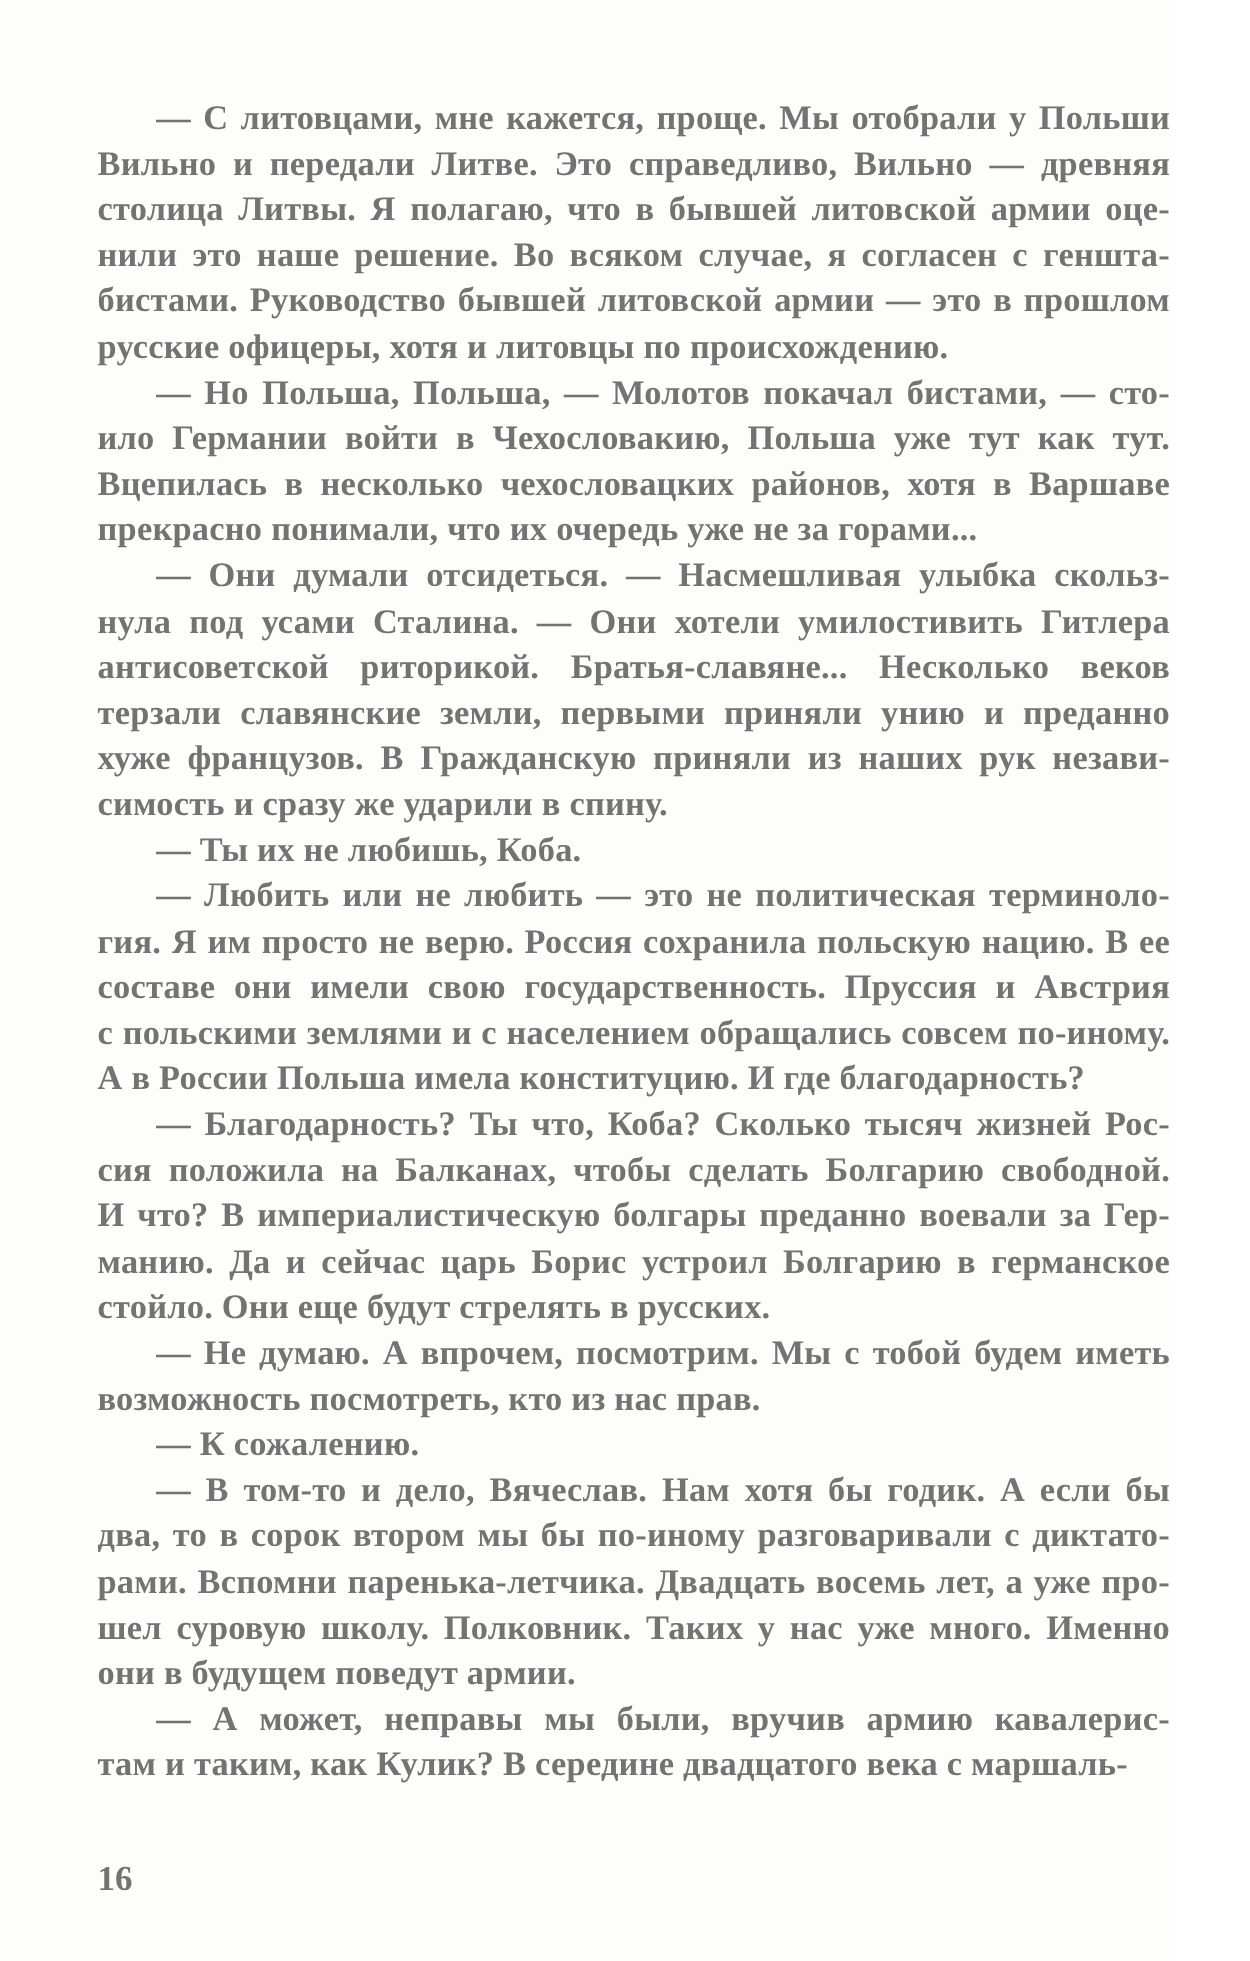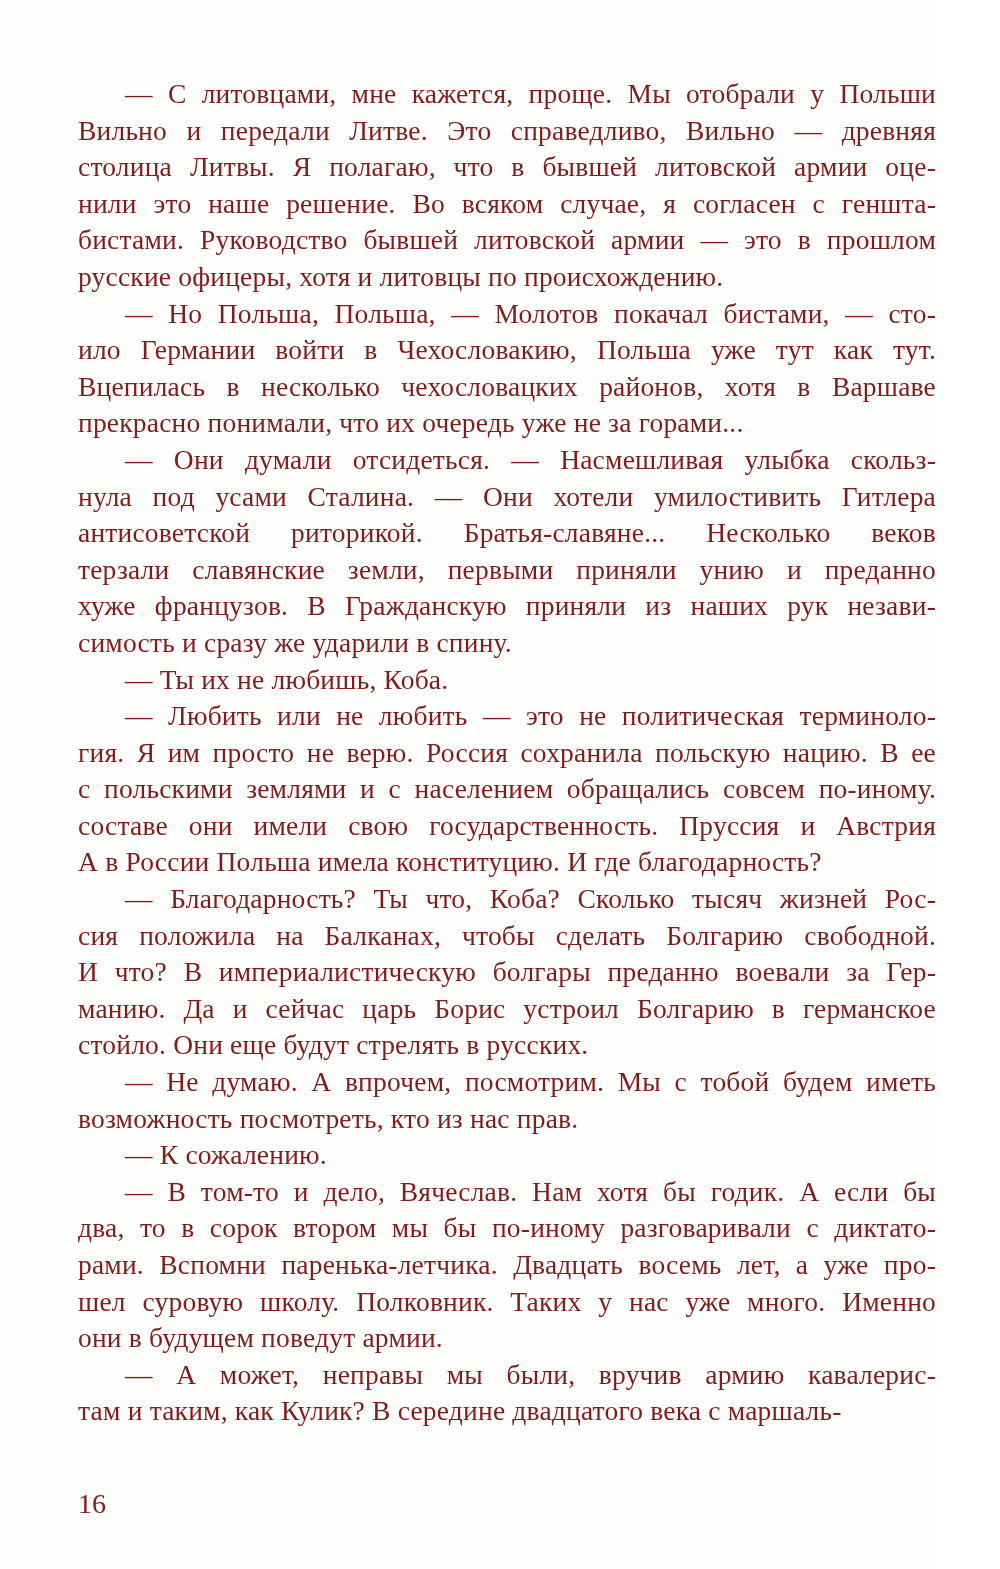--- a/index.html
+++ b/index.html
@@ -5,23 +5,23 @@
   html, body {
     margin: 0;
     padding: 0;
     background: #ffffff;
   }
   .page {
     position: relative;
     width: 936px;
     height: 1569px;
     background: #fdfdfb;
-    color: #7f1d1d;
+    color: #737373;
     font-family: "Liberation Serif", serif;
-    font-weight: 400;
+    font-weight: 700;
     overflow: hidden;
   }
   .text-block {
     position: absolute;
     left: 78px;
     top: 76px;
     width: 858px;
     font-size: 27.5px;
     line-height: 36.6px;
   }
@@ -76,22 +76,22 @@
         <div class="line">терзали славянские земли, первыми приняли унию и преданно</div>
         <div class="line">хуже французов. В Гражданскую приняли из наших рук незави-</div>
         <div class="line last">симость и сразу же ударили в спину.</div>
       </div>
       <div class="para">
         <div class="line first last">— Ты их не любишь, Коба.</div>
       </div>
       <div class="para">
         <div class="line first">— Любить или не любить — это не политическая терминоло-</div>
         <div class="line">гия. Я им просто не верю. Россия сохранила польскую нацию. В ее</div>
+        <div class="line">составе они имели свою государственность. Пруссия и Австрия</div>
         <div class="line">с польскими землями и с населением обращались совсем по-иному.</div>
-        <div class="line">составе они имели свою государственность. Пруссия и Австрия</div>
         <div class="line last">А в России Польша имела конституцию. И где благодарность?</div>
       </div>
       <div class="para">
         <div class="line first">— Благодарность? Ты что, Коба? Сколько тысяч жизней Рос-</div>
         <div class="line">сия положила на Балканах, чтобы сделать Болгарию свободной.</div>
         <div class="line">И что? В империалистическую болгары преданно воевали за Гер-</div>
         <div class="line">манию. Да и сейчас царь Борис устроил Болгарию в германское</div>
         <div class="line last">стойло. Они еще будут стрелять в русских.</div>
       </div>
       <div class="para">

